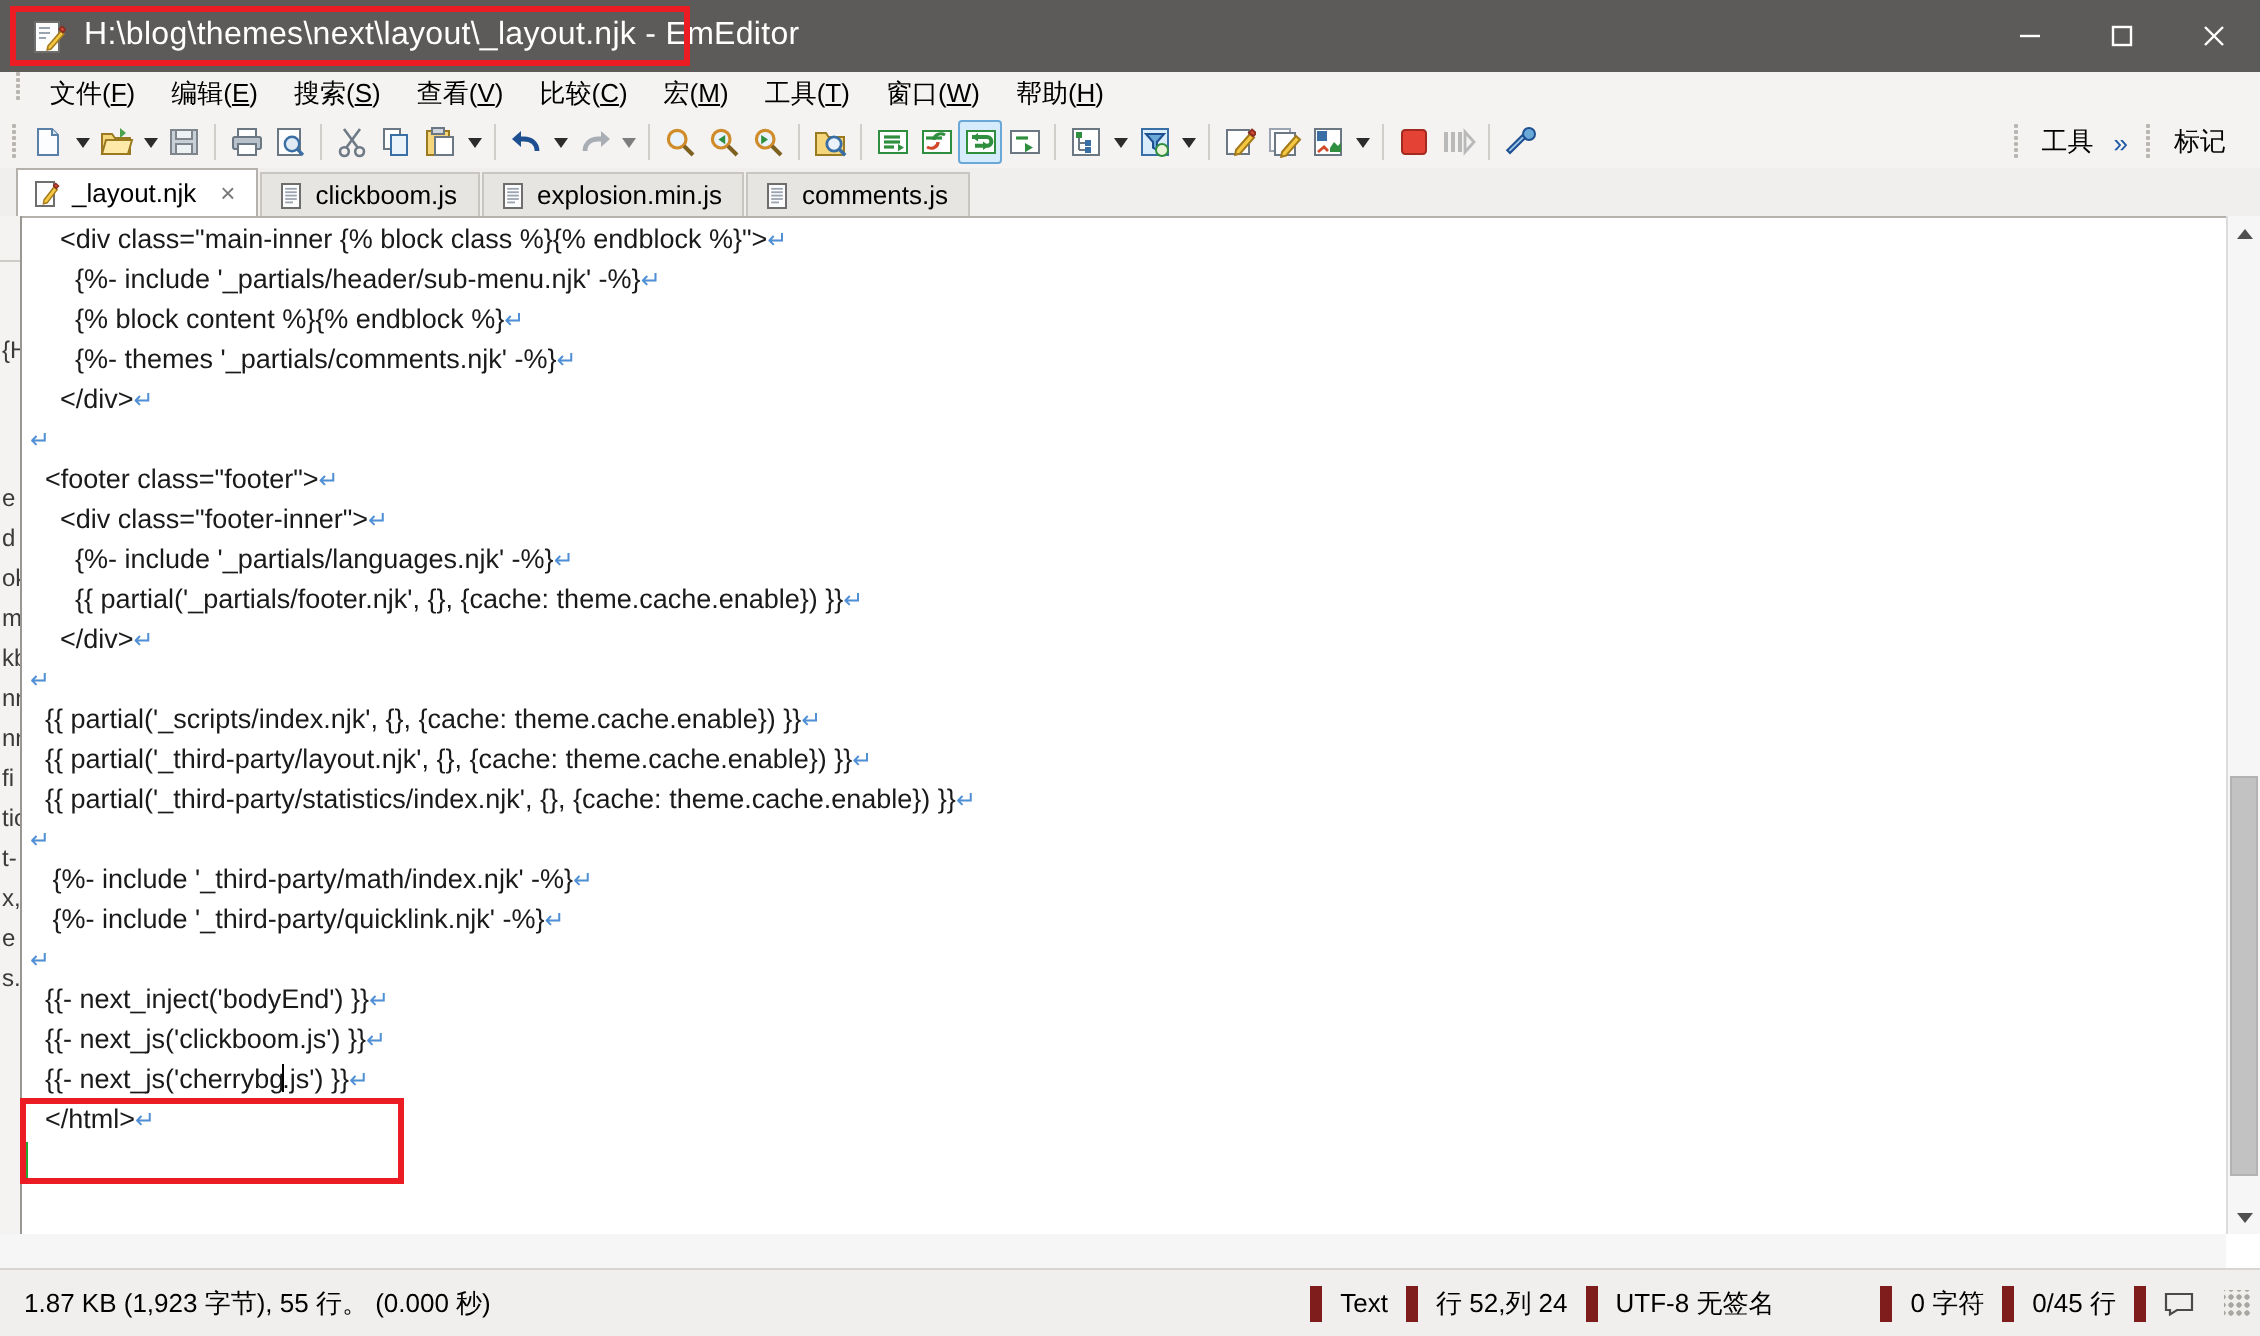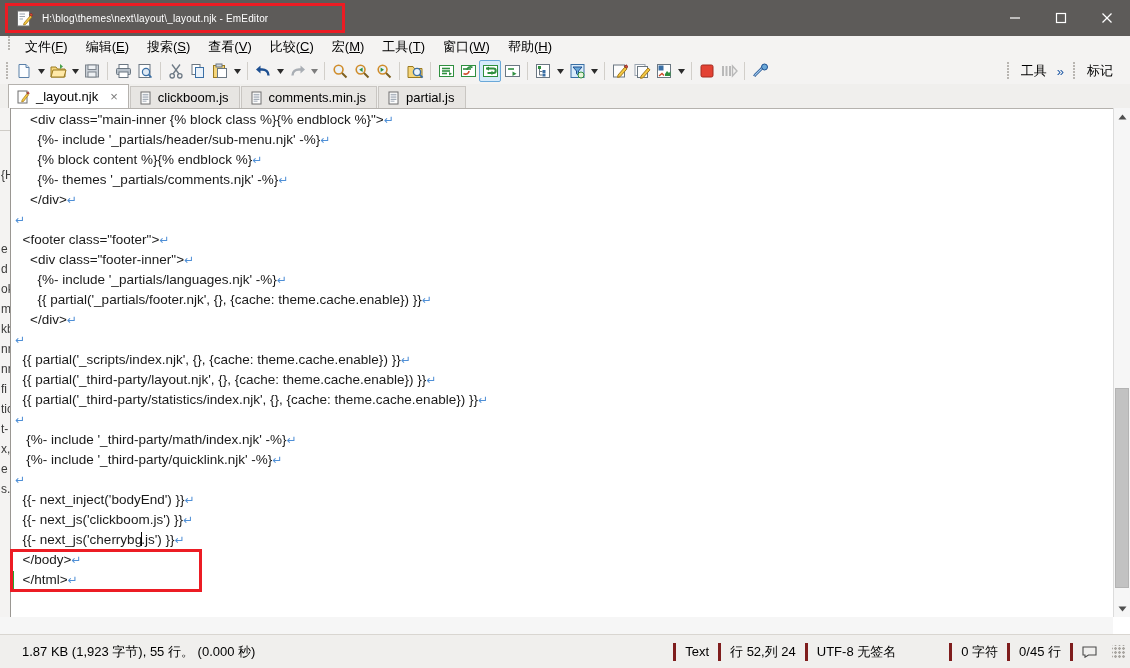--- a/index.html
+++ b/index.html
@@ -3,21 +3,21 @@
 <meta charset="utf-8">
 <style>
   html,body{margin:0;padding:0;background:#fff;}
   body{width:1130px;height:668px;overflow:hidden;font-family:"Liberation Sans","DejaVu Sans",sans-serif;font-size:13px;color:#000;}
   .app{position:relative;width:1130px;height:668px;background:#f0f0f0;}
 
   
   .titlebar{position:absolute;left:0;top:0;width:1130px;height:36px;background:#5d5b59;}
   .title-left{position:absolute;left:16px;top:0;height:36px;display:flex;align-items:center;gap:9px;}
   .title-icon{width:17px;height:17px;position:relative;}
-  .title-text{color:#ffffff;font-size:10px;letter-spacing:.15px;white-space:nowrap;}
+  .title-text{color:#ffffff;font-size:16px;letter-spacing:.15px;white-space:nowrap;}
   .title-hl{position:absolute;left:5px;top:3px;width:340px;height:30px;border:3px solid #ec1c24;box-sizing:border-box;pointer-events:none;}
   .wbtns{position:absolute;right:0;top:0;height:36px;display:flex;}
   .wbtn{width:46px;height:36px;display:flex;align-items:center;justify-content:center;}
   .wbtn svg{display:block;}
 
   
   .menubar{position:absolute;left:0;top:36px;width:1130px;height:22px;background:#f4f3f2;display:flex;}
   .grip{width:3px;height:14px;margin:0 5px 0 8px;
         background-image:radial-gradient(circle at 1px 1px,#b9b6b2 1px,transparent 1.2px);
         background-size:3px 3px;}
@@ -58,23 +58,23 @@
   .codehl{position:absolute;border:3px solid #ec1c24;box-sizing:border-box;pointer-events:none;}
 
   
   .vscroll{position:absolute;right:0;top:108px;width:17px;height:509px;background:#f6f6f6;border-left:1px solid #dcdcdc;box-sizing:border-box;}
   .vs-arrow{width:17px;height:17px;display:flex;align-items:center;justify-content:center;background:#f6f6f6;}
   .vs-thumb{position:absolute;left:1px;width:14px;background:#c2c2c2;border:1px solid #b3b3b3;box-sizing:border-box;}
   .hscroll{position:absolute;left:0;right:17px;top:617px;height:17px;background:#f6f6f6;}
 
   
   .statusbar{position:absolute;left:0;top:634px;width:1130px;height:34px;background:#f0efed;border-top:1px solid #d9d6d1;display:flex;align-items:center;}
-  .st-left{padding-left:22px;font-size:13px;white-space:nowrap;}
+  .st-left{padding-left:12px;font-size:13px;white-space:nowrap;}
   .st-right{margin-left:auto;display:flex;align-items:center;height:22px;}
-  .st-cell{padding:0 9px;font-size:13px;white-space:nowrap;border-left:3px solid #7f1d1d;height:18px;line-height:18px;display:flex;align-items:center;}
+  .st-cell{padding:0 9px;font-size:13px;white-space:nowrap;border-left:6px solid #7f1d1d;height:18px;line-height:18px;display:flex;align-items:center;}
   .st-gap{width:44px;}
   .grip-dots{width:14px;height:14px;margin:0 4px 0 6px;
     background-image:radial-gradient(circle at 1.5px 1.5px,#aaa7a2 1.2px,transparent 1.5px);
     background-size:4px 4px;background-position:right bottom;}
 </style>
 </head>
 <body>
 
 <div class="app">
 
@@ -429,36 +429,36 @@
               <rect x="2" y="1" width="9" height="12" fill="#fdfdfd" stroke="#6e6e6e"></rect>
               <g stroke="#9aa4b0" stroke-width=".9">
                 <line x1="3.6" y1="3.4" x2="9.4" y2="3.4"></line>
                 <line x1="3.6" y1="5.1" x2="9.4" y2="5.1"></line>
                 <line x1="3.6" y1="6.8" x2="9.4" y2="6.8"></line>
                 <line x1="3.6" y1="8.5" x2="9.4" y2="8.5"></line>
                 <line x1="3.6" y1="10.2" x2="7.5" y2="10.2"></line>
               </g>
             </svg>
         </span>
-        <span>comments.min.js</span>
+        <span>explosion.min.js</span>
       </div>
       <div class="tab">
         <span class="tab-ico">
           <svg width="13" height="14" viewBox="0 0 13 14">
               <rect x="2" y="1" width="9" height="12" fill="#fdfdfd" stroke="#6e6e6e"></rect>
               <g stroke="#9aa4b0" stroke-width=".9">
                 <line x1="3.6" y1="3.4" x2="9.4" y2="3.4"></line>
                 <line x1="3.6" y1="5.1" x2="9.4" y2="5.1"></line>
                 <line x1="3.6" y1="6.8" x2="9.4" y2="6.8"></line>
                 <line x1="3.6" y1="8.5" x2="9.4" y2="8.5"></line>
                 <line x1="3.6" y1="10.2" x2="7.5" y2="10.2"></line>
               </g>
             </svg>
         </span>
-        <span>partial.js</span>
+        <span>comments.js</span>
       </div>
     </div>
   </div>
 
   <div class="editorwrap"></div>
 
   <div class="sidepanel">
     <div class="sp-head"></div>
     <div style="padding-top:34px">
       <div class="sp-line">{H</div>
@@ -495,21 +495,20 @@
       <div class="ln"><span>  {{ partial('_scripts/index.njk', {}, {cache: theme.cache.enable}) }}</span><span class="eol">↵</span></div>
       <div class="ln"><span>  {{ partial('_third-party/layout.njk', {}, {cache: theme.cache.enable}) }}</span><span class="eol">↵</span></div>
       <div class="ln"><span>  {{ partial('_third-party/statistics/index.njk', {}, {cache: theme.cache.enable}) }}</span><span class="eol">↵</span></div>
       <div class="ln"><span></span><span class="eol">↵</span></div>
       <div class="ln"><span>   {%- include '_third-party/math/index.njk' -%}</span><span class="eol">↵</span></div>
       <div class="ln"><span>   {%- include '_third-party/quicklink.njk' -%}</span><span class="eol">↵</span></div>
       <div class="ln"><span></span><span class="eol">↵</span></div>
       <div class="ln"><span>  {{- next_inject('bodyEnd') }}</span><span class="eol">↵</span></div>
       <div class="ln"><span>  {{- next_js('clickboom.js') }}</span><span class="eol">↵</span></div>
       <div class="ln"><span>  {{- next_js('cherrybg</span><span class="caret"></span><span>.js') }}</span><span class="eol">↵</span></div>
-      <div class="ln"><span>  &lt;/body&gt;</span><span class="eol">↵</span></div>
       <div class="ln"><span>  &lt;/html&gt;</span><span class="eol">↵</span></div>
     </div>
   <div class="modbar" id="mod-bar" style="top: 571px; background: rgb(34, 168, 50);"></div>
   <div class="codehl" id="code-hl" style="left: 10px; width: 192px; top: 549px; height: 43px; border-color: rgb(236, 28, 36);"></div>
 
   <div class="vscroll">
     <div class="vs-arrow">
       <svg width="9" height="6" viewBox="0 0 9 6">
           <path d="M4.5 0.5L8.5 5.5h-8z" fill="#4f4f4f"></path>
         </svg>

